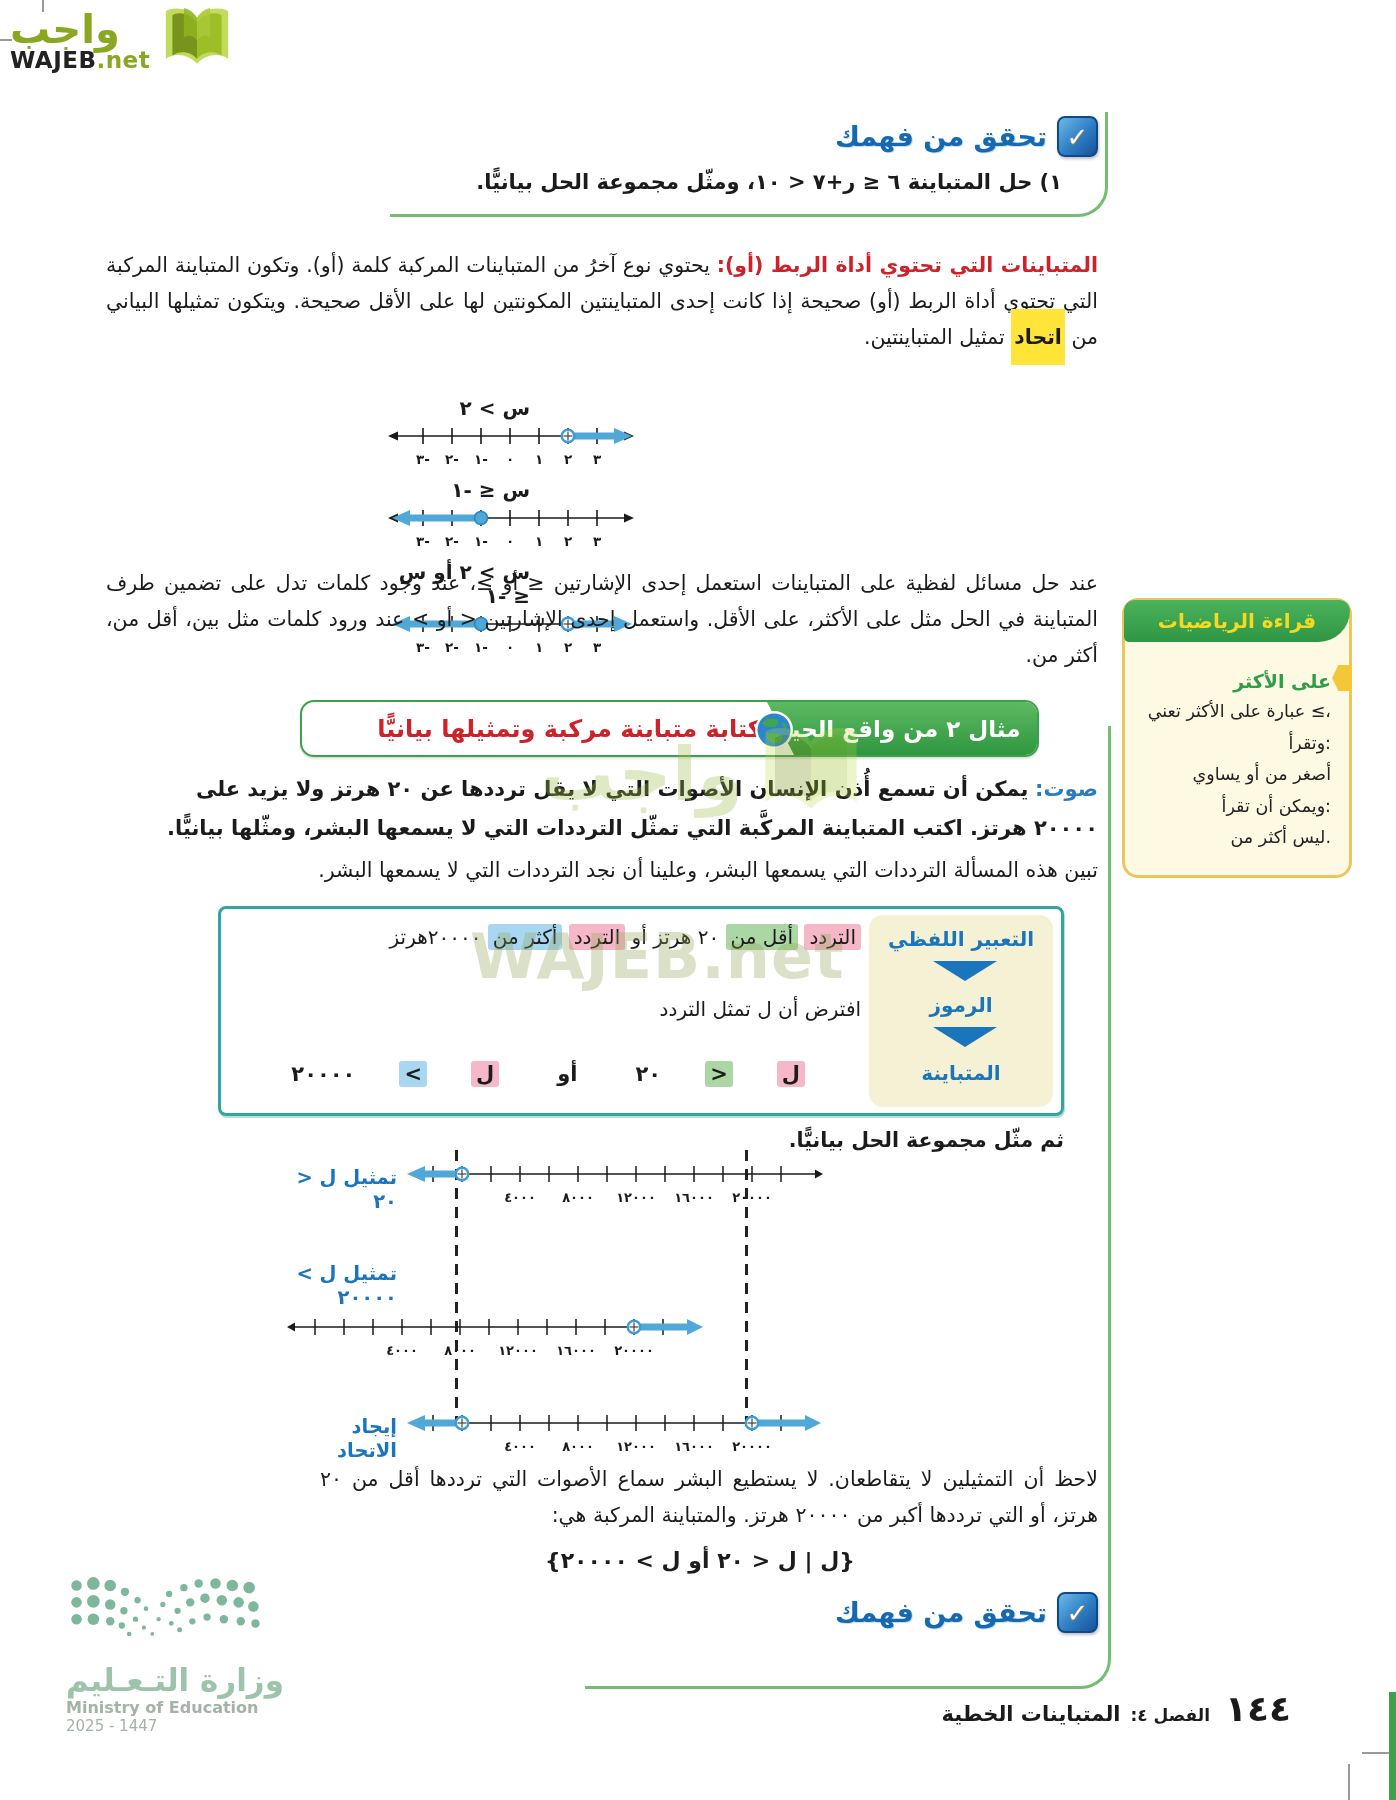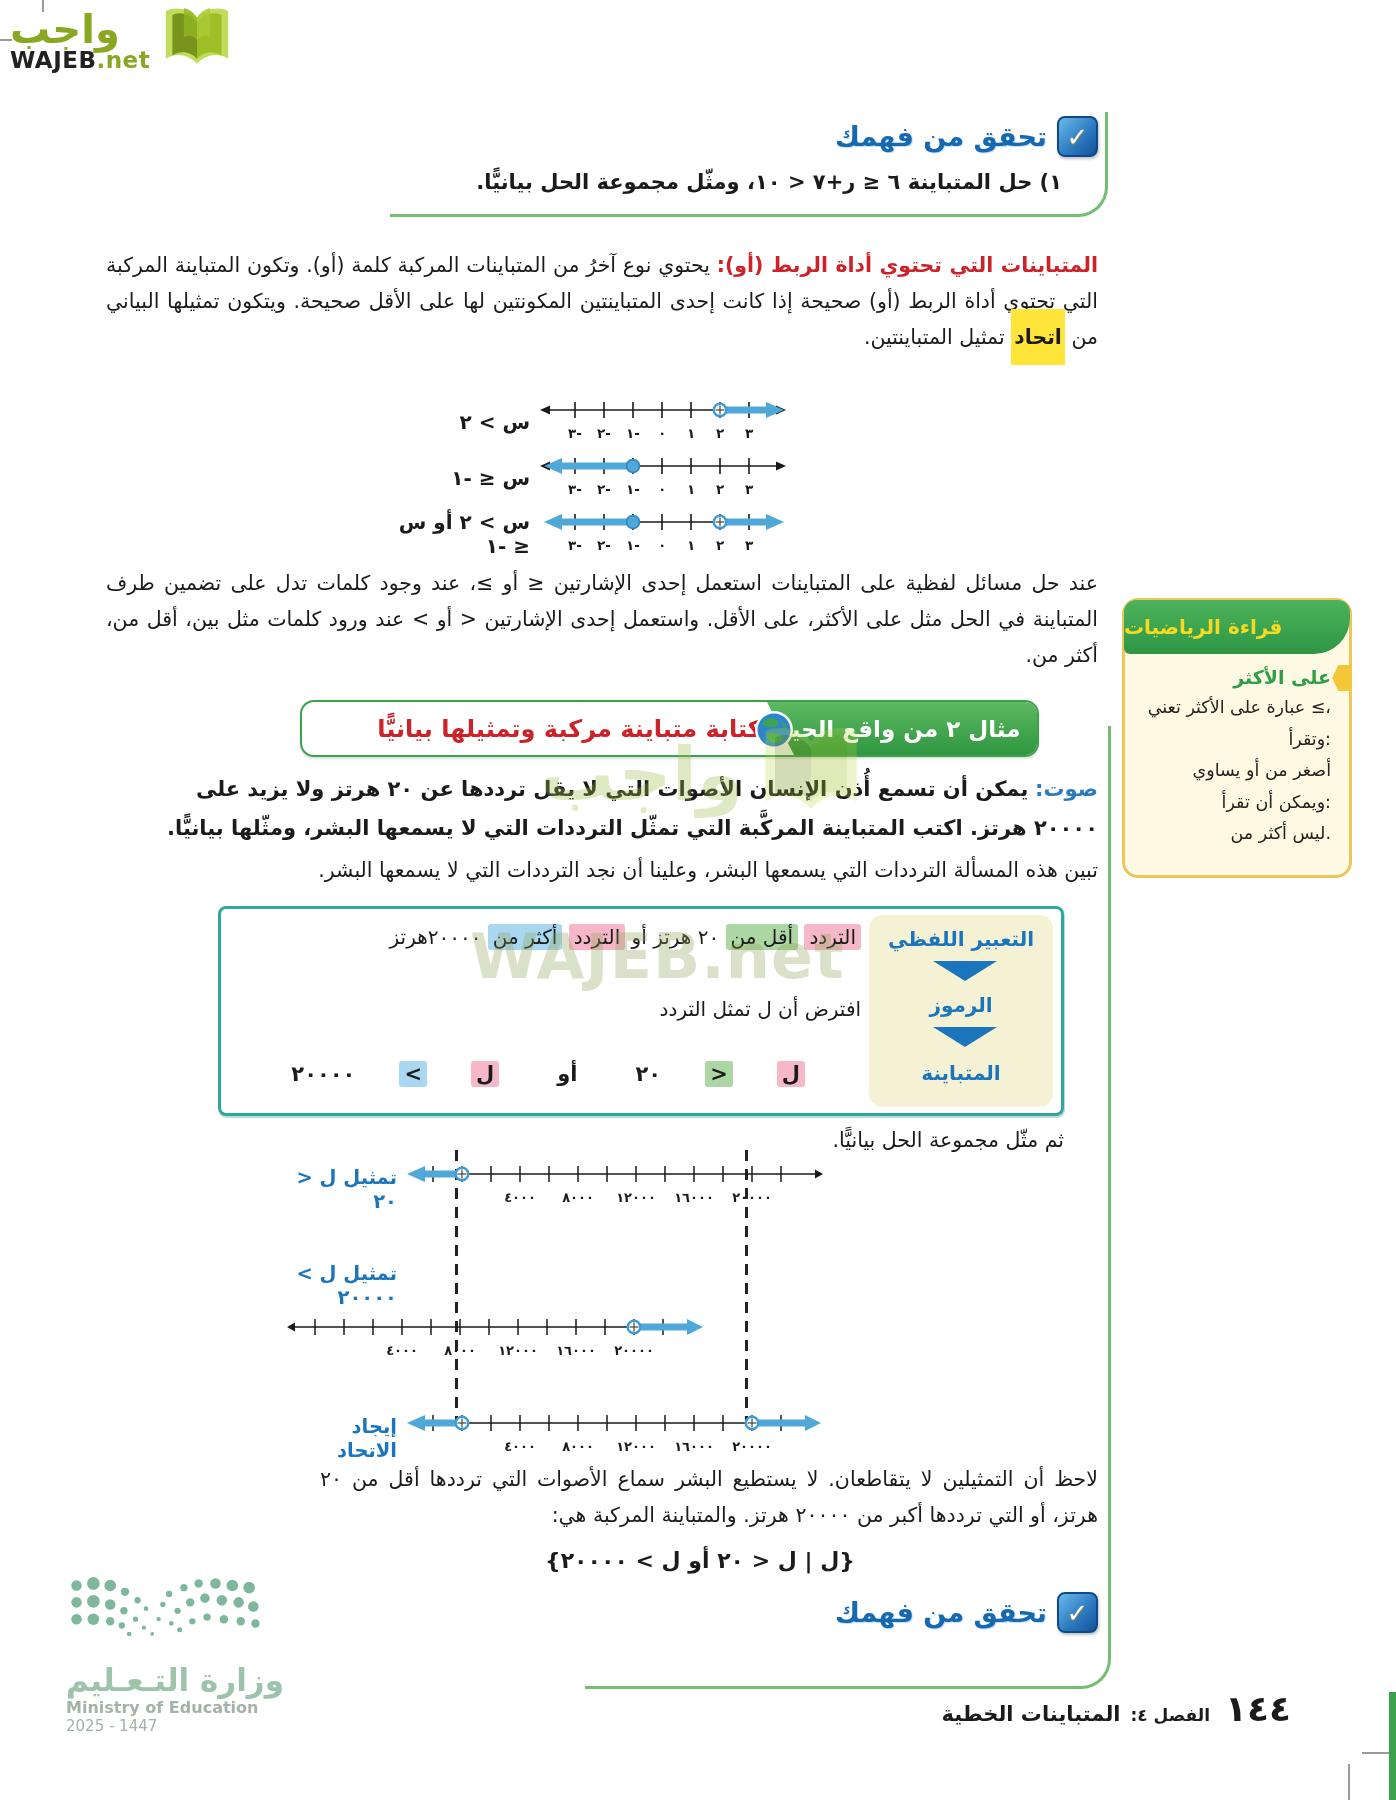--- a/index.html
+++ b/index.html
@@ -24,28 +24,28 @@
       border:2px solid #0e4a8a;display:flex;align-items:center;justify-content:center;
       box-shadow:1px 2px 3px rgba(0,0,0,.25);}
   .check-icon span{color:#fff;font-size:26px;font-weight:800;text-shadow:0 1px 2px #b8860b;}
   .check-title{color:#1668B0;font-weight:800;font-size:27px;text-shadow:1px 1px 0 rgba(190,220,245,.9);}
   .check-item{font-weight:700;font-size:21px;text-align:right;line-height:1.8;}
   
   .para{font-size:20.5px;line-height:1.75;text-align:justify;font-weight:500;}
   .red-head{color:#CC2229;font-weight:800;}
   .hl-yellow{background:#FFE43A;padding:16px 3px;font-weight:800;}
   
-  .mini-row{display:flex;align-items:center;}
+  .mini-row{display:flex;align-items:flex-start;flex-direction:column;}
   .mini-label{width:152px;text-align:right;font-weight:700;font-size:20px;padding-top:2px;direction:rtl;}
   svg{direction:ltr;}
   
   .sidebar{left:1122px;top:598px;width:230px;height:280px;background:#FEF9E3;
       border:3px solid #E9C85B;border-radius:16px;box-sizing:border-box;}
-  .sidebar-head{background:linear-gradient(180deg,#4cb25b,#2e9644);margin:-1px -1px 0 -1px;height:54px;
-      border-radius:12px 12px 36px 6px;display:flex;align-items:center;}
+  .sidebar-head{background:linear-gradient(180deg,#4cb25b,#2e9644);margin:-1px -1px 16px -1px;height:42px;
+      border-radius:12px 12px 36px 6px;display:flex;align-items:center;justify-content:center;}
   .sidebar-head span{color:#F8D921;font-weight:800;font-size:20px;}
   .sidebar-term{color:#2E9E48;font-weight:800;font-size:19px;text-align:right;padding:12px 18px 2px 0;}
   .sidebar-body{font-size:17.5px;line-height:1.8;text-align:right;padding:2px 18px 0 10px;color:#222;}
   .sidebar-tag{position:absolute;right:-3px;top:64px;width:20px;height:26px;background:#F4C738;
       clip-path:polygon(100% 0,100% 100%,32% 100%,0 50%,32% 0);}
   
   .banner{left:300px;top:700px;width:739px;height:57px;background:#fff;border:2.5px solid #3BA24B;
       border-radius:14px;box-sizing:border-box;overflow:hidden;box-shadow:0 2px 2px rgba(0,0,0,.12);}
   .banner-green{position:absolute;right:0;top:0;height:100%;width:270px;
       background:linear-gradient(180deg,#5cba61,#2f9640);
@@ -306,21 +306,21 @@
       <span class="hl-pink">ل</span>
       <span class="hl-green">&lt;</span>
       <span>٢٠</span>
       <span class="or">أو</span>
       <span class="hl-pink">ل</span>
       <span class="hl-blue">&gt;</span>
       <span>٢٠٠٠٠</span>
     </div>
   </div>
 
-  <div class="abs" dir="rtl" style="left:700px;top:1128px;width:364px;font-size:20.5px;font-weight:400;text-align:right;">ثم مثّل مجموعة الحل بيانيًّا.</div>
+  <div class="abs" dir="rtl" style="left:700px;top:1128px;width:364px;font-size:20.5px;font-weight:700;text-align:right;">ثم مثّل مجموعة الحل بيانيًّا.</div>
 
   <div class="abs dash" style="left:455px;top:1150px;height:276px;z-index:1;"></div>
   <div class="abs dash" style="left:745px;top:1150px;height:276px;z-index:1;"></div>
 
   <div class="abs" style="left:285px;top:1158px;width:560px;z-index:2;">
 
     <div class="sol-row" dir="ltr">
       <div class="sol-label">تمثيل ل &lt; ٢٠</div>
       <svg width="420" height="58" viewBox="0 0 420 58">
         <line x1="8" y1="16" x2="414" y2="16" stroke="#1a1a1a" stroke-width="1.6"></line>

